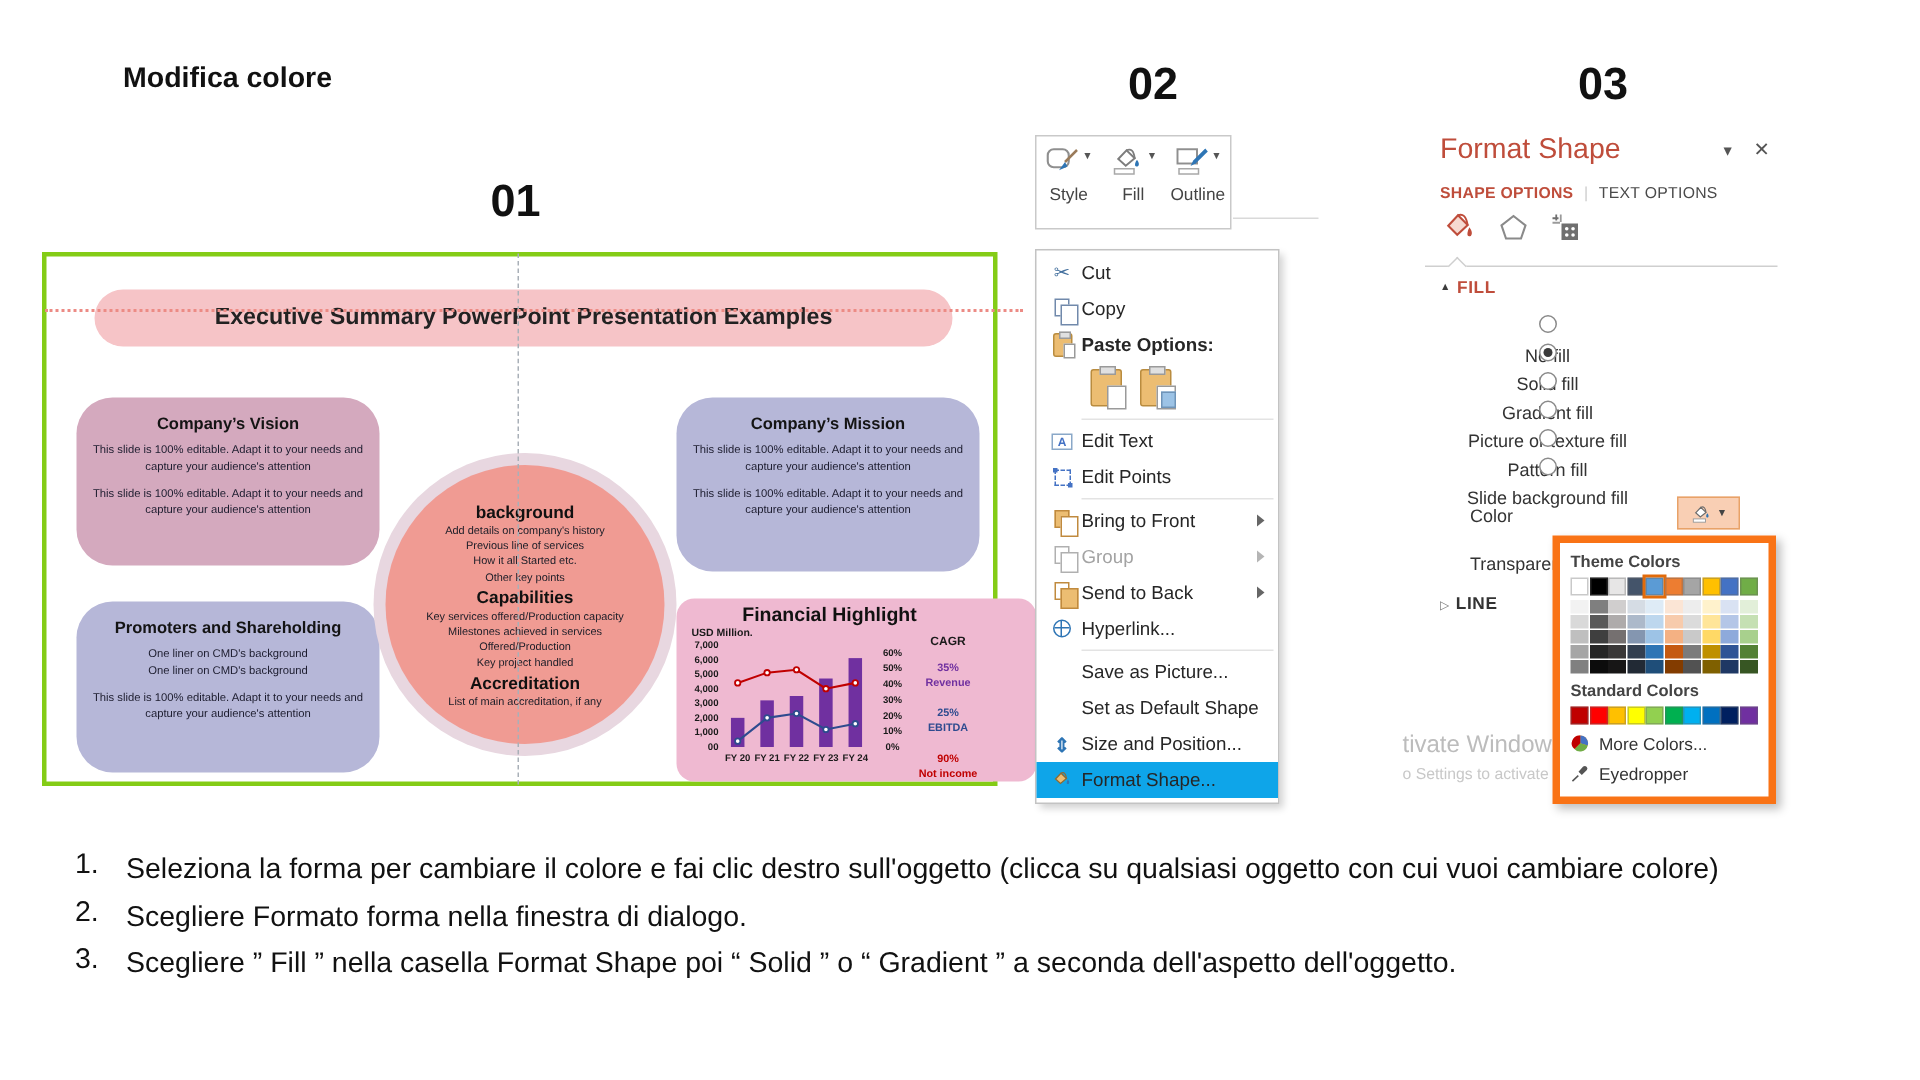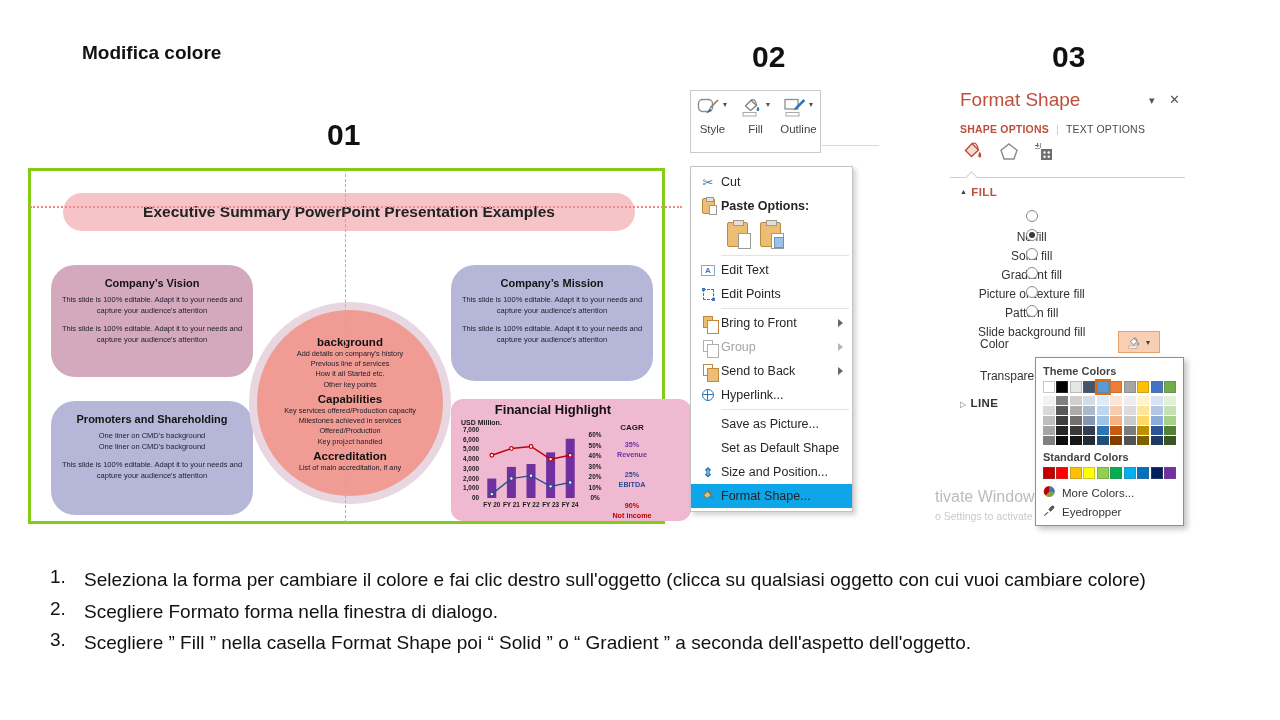--- a/index.html
+++ b/index.html
@@ -108,21 +108,21 @@
   .frow span { font-size:12px; color:#333; }
   .fs-colorlbl { left:30px; top:252px; font-size:12px; color:#333; }
   .fs-colorbtn { left:168px; top:246px; width:42px; height:22px; background:#f9cfb4; border:1px solid #e8a268;
                  display:flex; align-items:center; justify-content:center; gap:3px; }
   .fs-colorbtn .c { font-size:7px; color:#444; }
   .fs-transp { left:30px; top:284px; font-size:12px; color:#333; }
   .fs-line-hd { left:10px; top:312px; font-size:11.5px; font-weight:bold; color:#333; letter-spacing:.4px; }
   .fs-line-hd .tri { color:#777; font-size:8px; margin-right:4px; font-weight:normal; }
 
   
-  #palette { left:1035px; top:357px; width:149px; background:#fff; border:1px solid #f97316;
+  #palette { left:1035px; top:357px; width:149px; background:#fff; border:5px solid #f97316;
              box-shadow:3px 3px 6px rgba(0,0,0,.25); padding:5px 7px 6px; z-index:6; }
   .pal-hd { font-size:11px; font-weight:bold; color:#444; margin:2px 0 4px; }
   .swrow { display:flex; justify-content:space-between; margin-bottom:1px; }
   .swrow.main { margin-bottom:3px; }
   .sw { width:12px; height:12px; border:1px solid rgba(100,100,100,.35); }
   .sw.var { height:9px; border:none; }
   .pal-item { display:flex; align-items:center; gap:6px; margin-top:6px; font-size:11.5px; color:#333; }
 
   
   .wm1 { left:935px; top:488px; font-size:16px; color:#bcbcbc; z-index:1; }
@@ -289,20 +289,26 @@
       <span class="mt-lb">Outline</span>
     </div>
   </div>
   <div class="abs" id="tb-line"></div>
 
   <div class="abs" id="ctxmenu">
     <div class="mi">
       <span class="mic cuticon">✂</span>
       <span class="mil">Cut</span>
     </div>
+    <div class="mi">
+      <span class="mic">
+          <span class="sqd"></span>
+        </span>
+      <span class="mil">Copy</span>
+    </div>
     <div class="mi bold">
       <span class="mic">
           <span class="clip small">
             <span class="doc"></span>
           </span>
         </span>
       <span class="mil">Paste Options:</span>
     </div>
     <div class="paste-row">
       <span class="clip">

